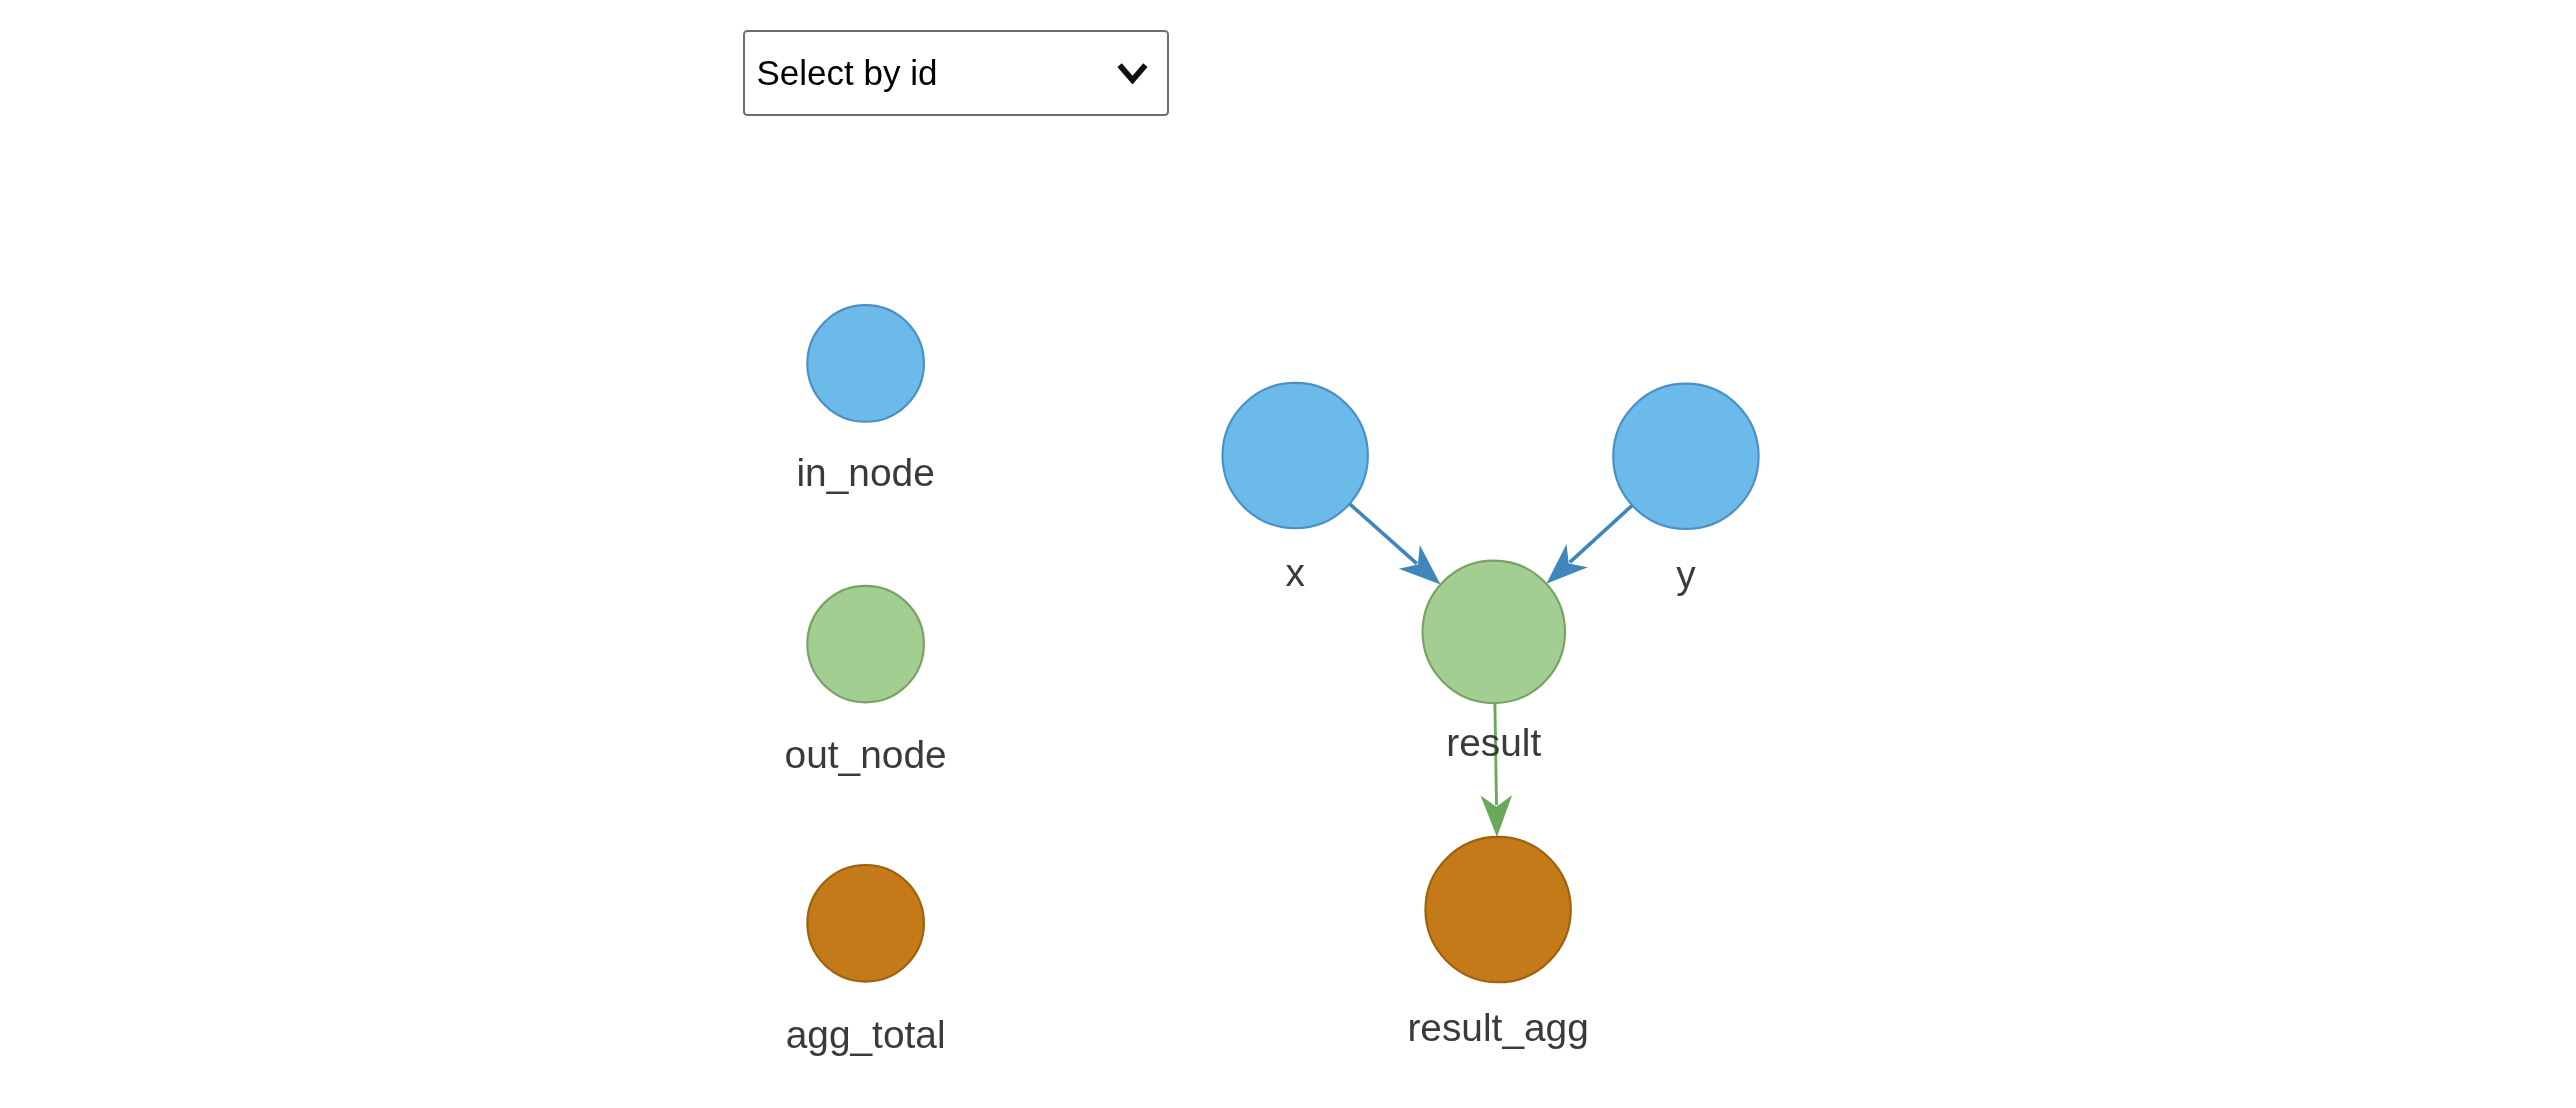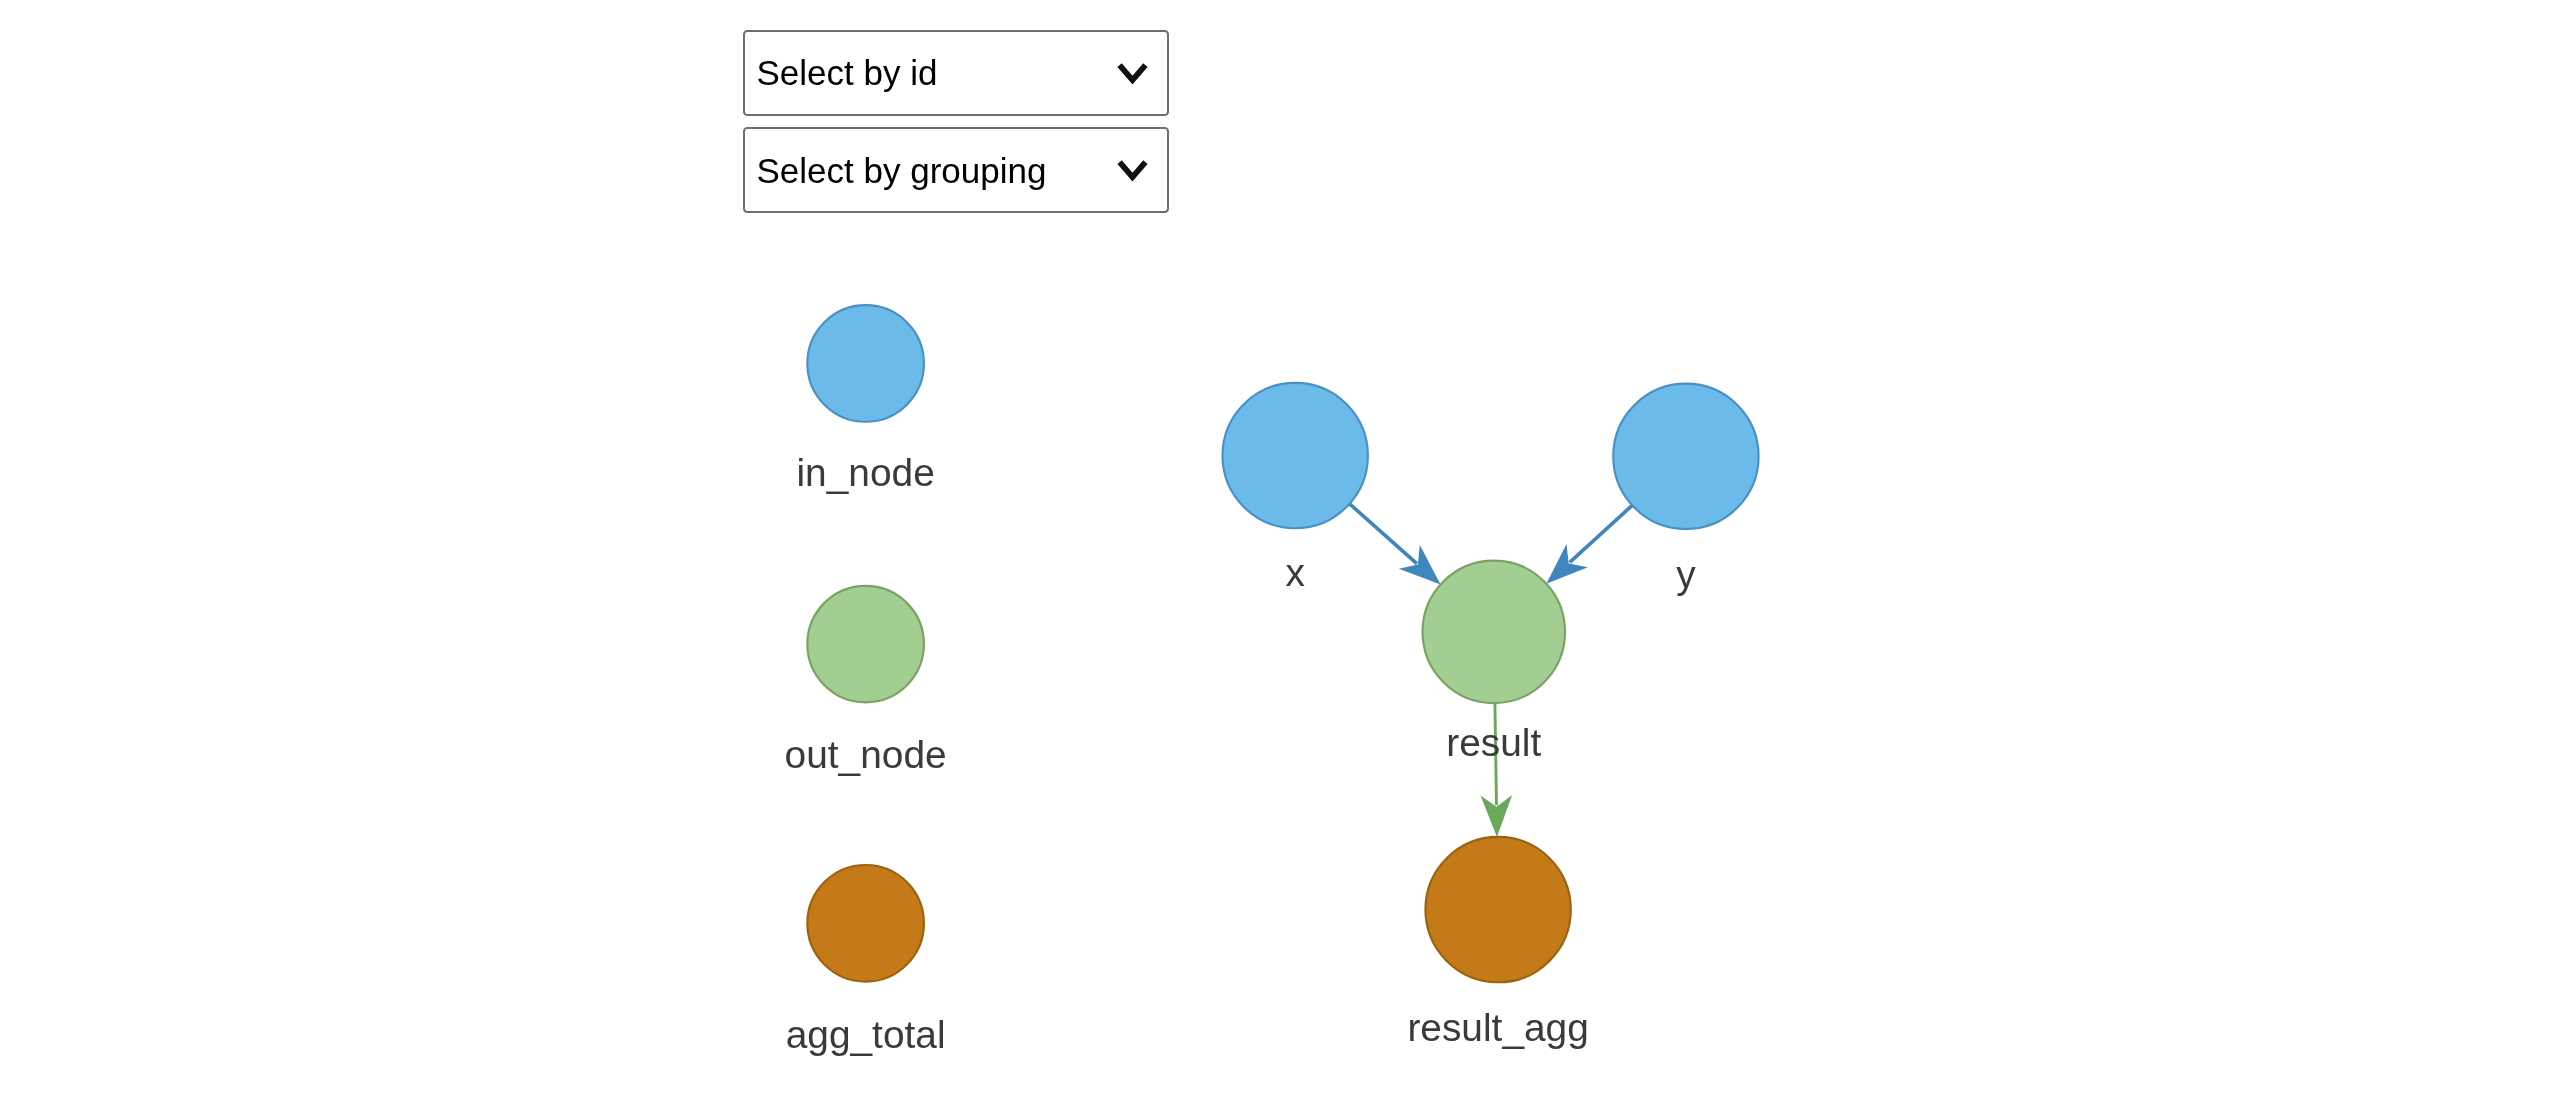--- a/index.html
+++ b/index.html
@@ -70,28 +70,20 @@
 
   <div class="select-wrap first">
     <select>
       <option>Select by id</option>
     </select>
     <svg class="chevron" viewBox="0 0 46 32">
       <polyline points="5,5 23,26 41,5" fill="none" stroke="#111111" stroke-width="8" stroke-linecap="butt" stroke-linejoin="miter"></polyline>
     </svg>
   </div>
 
-  <div class="select-wrap second">
-    <select>
-      <option>Select by grouping</option>
-    </select>
-    <svg class="chevron" viewBox="0 0 46 32">
-      <polyline points="5,5 23,26 41,5" fill="none" stroke="#111111" stroke-width="8" stroke-linecap="butt" stroke-linejoin="miter"></polyline>
-    </svg>
-  </div>
 
   <svg id="diagram" width="2576" height="1109" viewBox="0 0 3580 1541">
     <g id="legend-layer">
         <circle cx="1203" cy="505" r="81" fill="#6cbaea" stroke="#4b90c4" stroke-width="3"></circle>
         <text x="1203" y="657" class="diagram-label">in_node</text>
         <circle cx="1203" cy="895" r="81" fill="#a3ce92" stroke="#7aa263" stroke-width="3"></circle>
         <text x="1203" y="1049" class="diagram-label">out_node</text>
         <circle cx="1203" cy="1283" r="81" fill="#c47a18" stroke="#9d620e" stroke-width="3"></circle>
         <text x="1203" y="1437" class="diagram-label">agg_total</text>
       </g>

